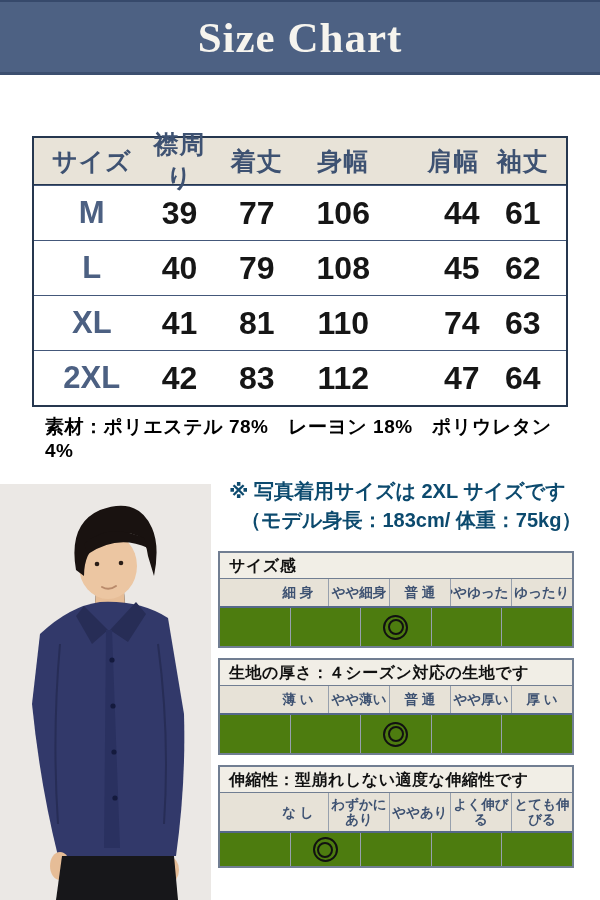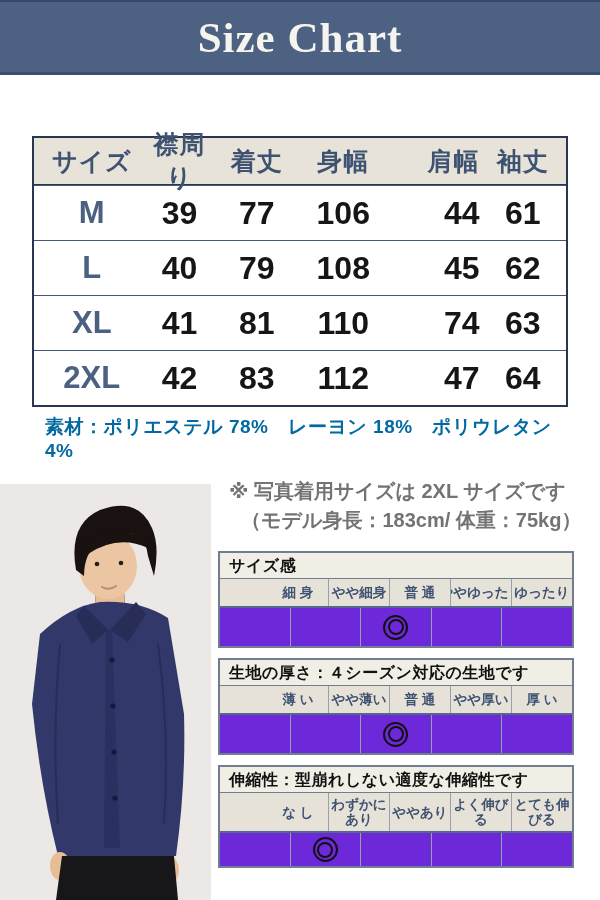--- a/index.html
+++ b/index.html
@@ -35,41 +35,41 @@
   .srow.header { height:47px; background:#e8e3d8; border-top:none; border-bottom:1px solid #26374f; }
   .scell { text-align:center; }
   .c0{width:19%;} .c1{width:14.5%;} .c2{width:15%;} .c3{width:18%;} .c4{width:17%;text-align:right;} .c5{width:16.5%;}
   .hcell { font-size:25px; font-weight:bold; color:#3e5272; letter-spacing:1px; }
   .sizecell { font-size:31px; font-weight:bold; color:#4c6082; }
   .numcell { font-size:32px; font-weight:bold; color:#161616; }
 
   
   .material {
     position:absolute; left:45px; top:414px; width:530px;
-    font-size:19px; font-weight:600; color:#0369a1; letter-spacing:0.5px;
+    font-size:19px; font-weight:600; color:#000000; letter-spacing:0.5px;
   }
 
   
   .photo {
     position:absolute; left:0; top:484px; width:211px; height:416px;
     background:#ebe8e5; overflow:hidden;
   }
   .photo svg { display:block; width:211px; height:416px; }
 
   
   .photo-note {
     position:absolute; left:229px; top:477px; width:360px;
-    font-size:20px; font-weight:bold; color:#737373; line-height:29px;
+    font-size:20px; font-weight:bold; color:#0c4a6e; line-height:29px;
   }
   .photo-note .ln2 { padding-left:12px; }
 
   
   .mini {
     position:absolute; left:218px; width:356px;
-    border:2px solid #717e92; background:#6d28d9;
+    border:2px solid #717e92; background:#4d7c0f;
   }
   .mini-title {
     height:26px; line-height:25px; padding-left:9px;
     background:#f1eee6; color:#111; font-size:16px; font-weight:bold;
     border-bottom:1px solid #717e92; letter-spacing:0.5px;
   }
   .mini-head {
     display:flex; height:29px; background:#e7e2d7;
     border-bottom:2px solid #55688a;
     padding-left:48px;

